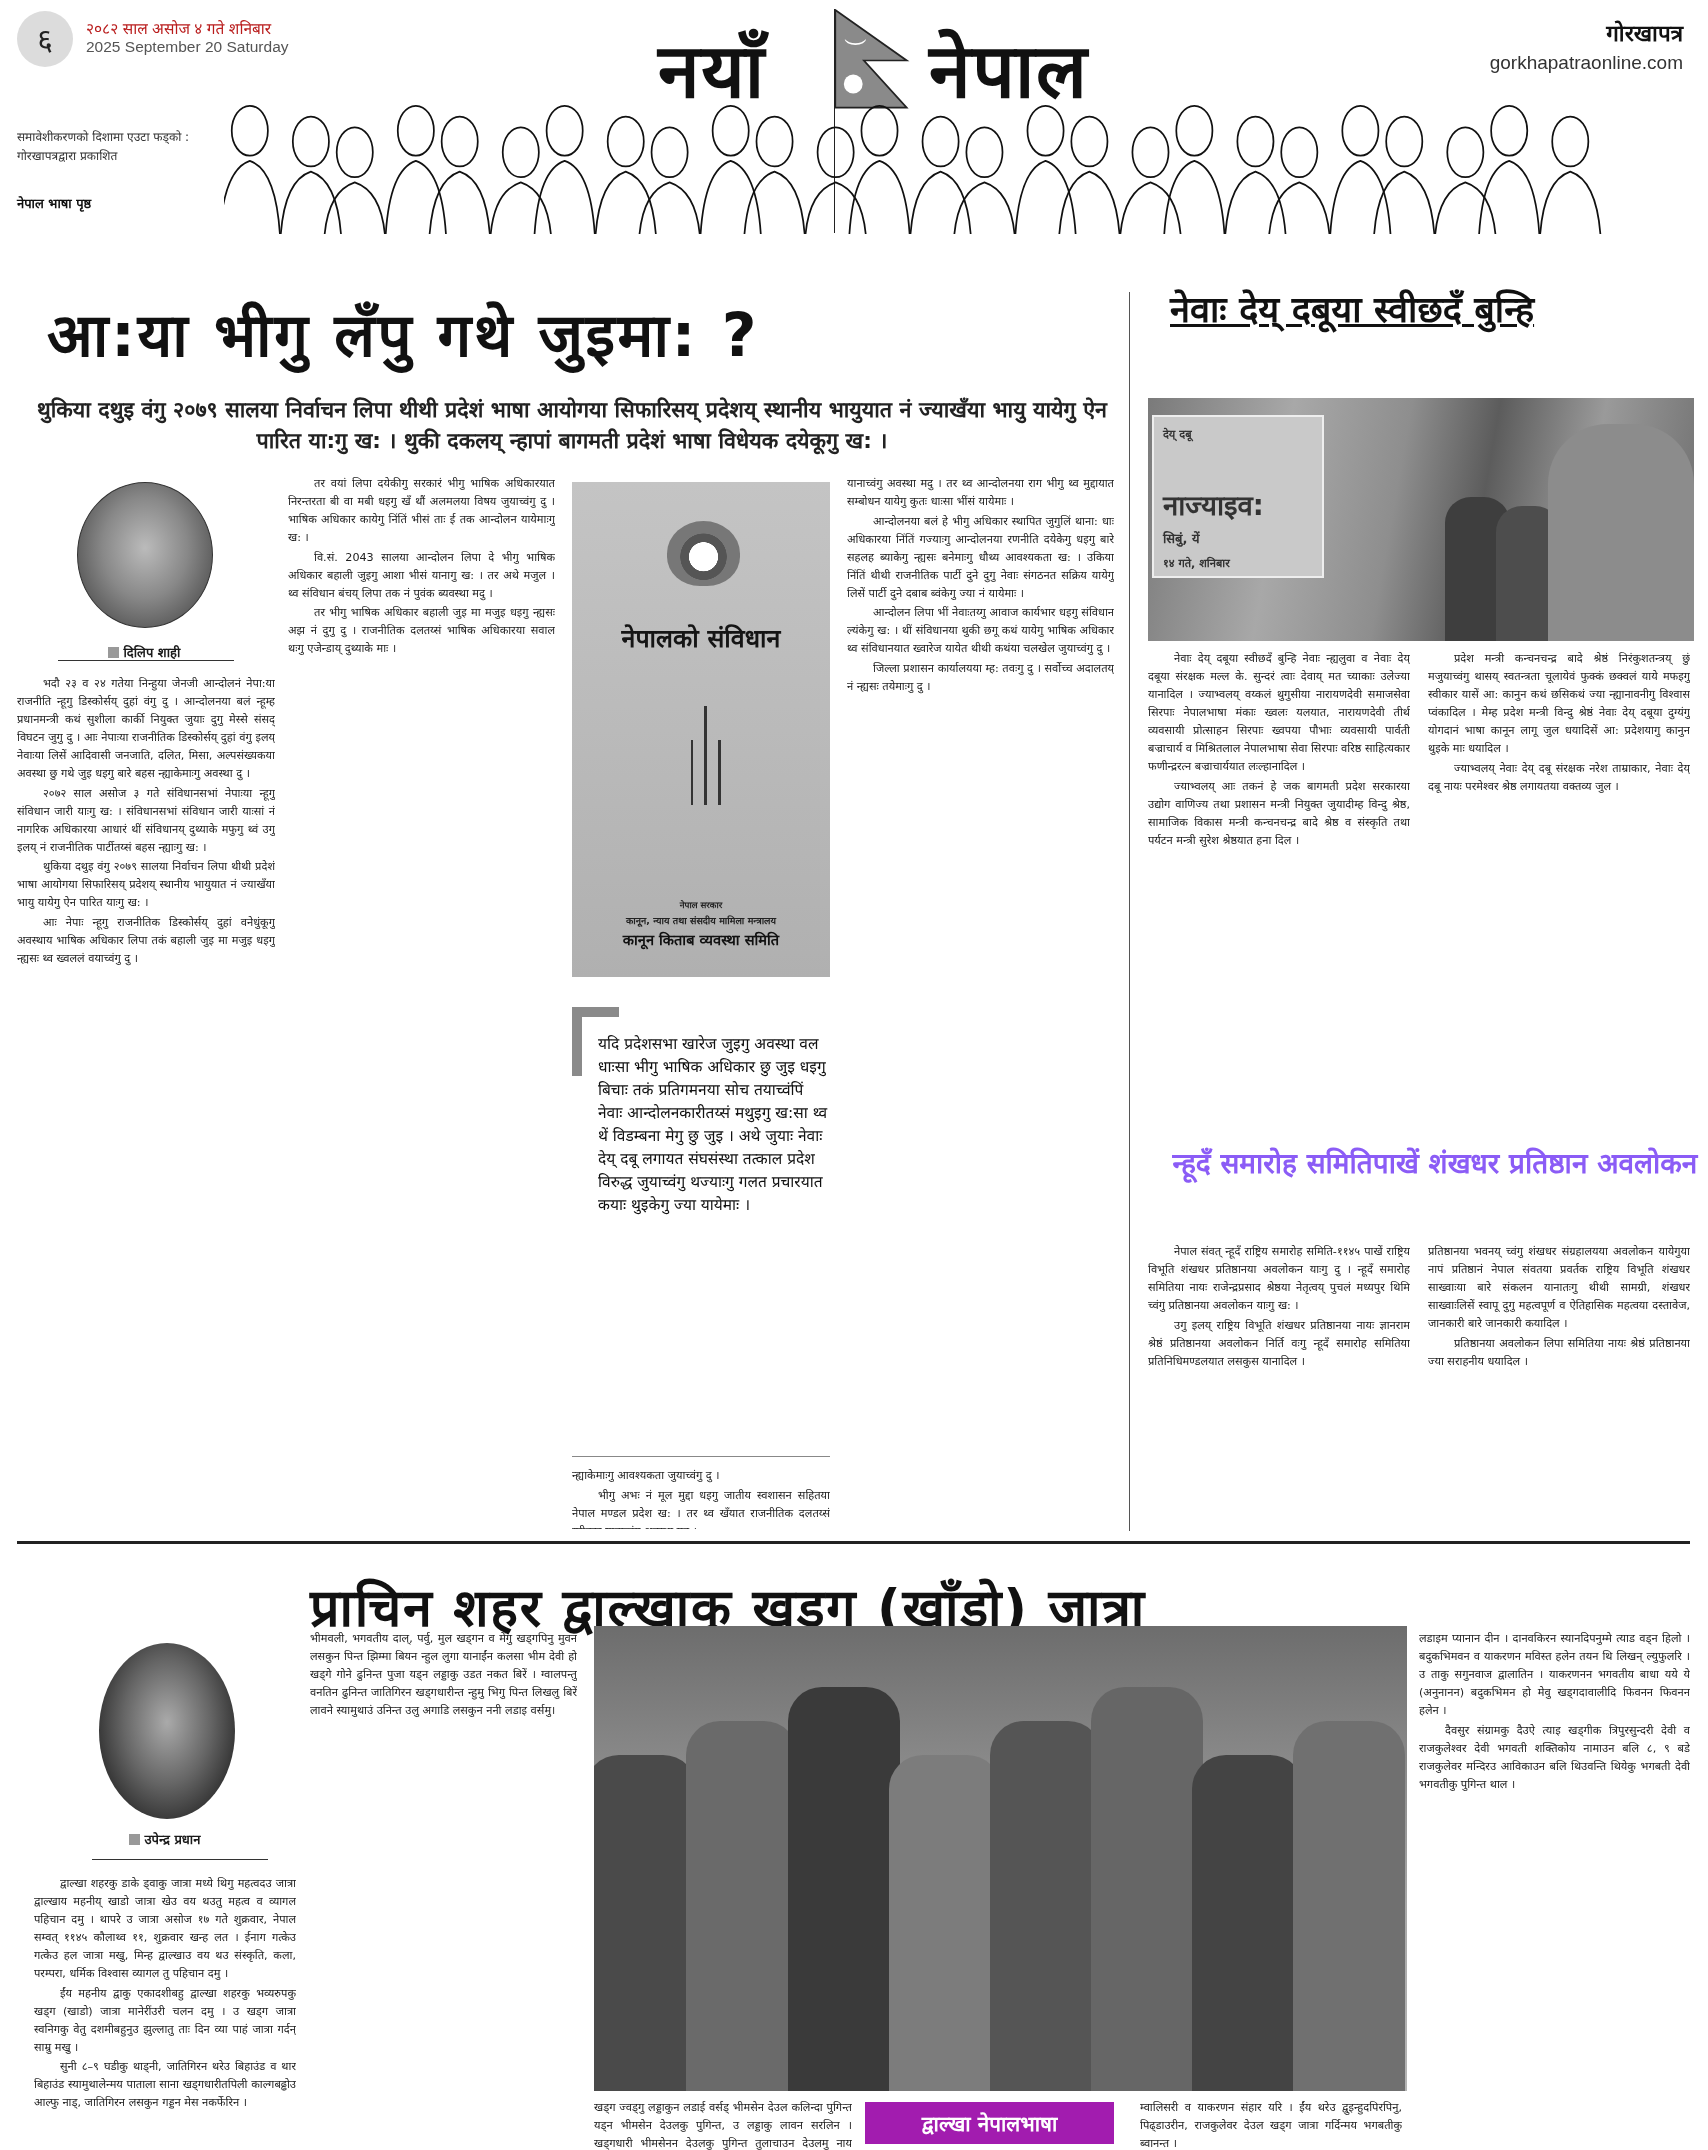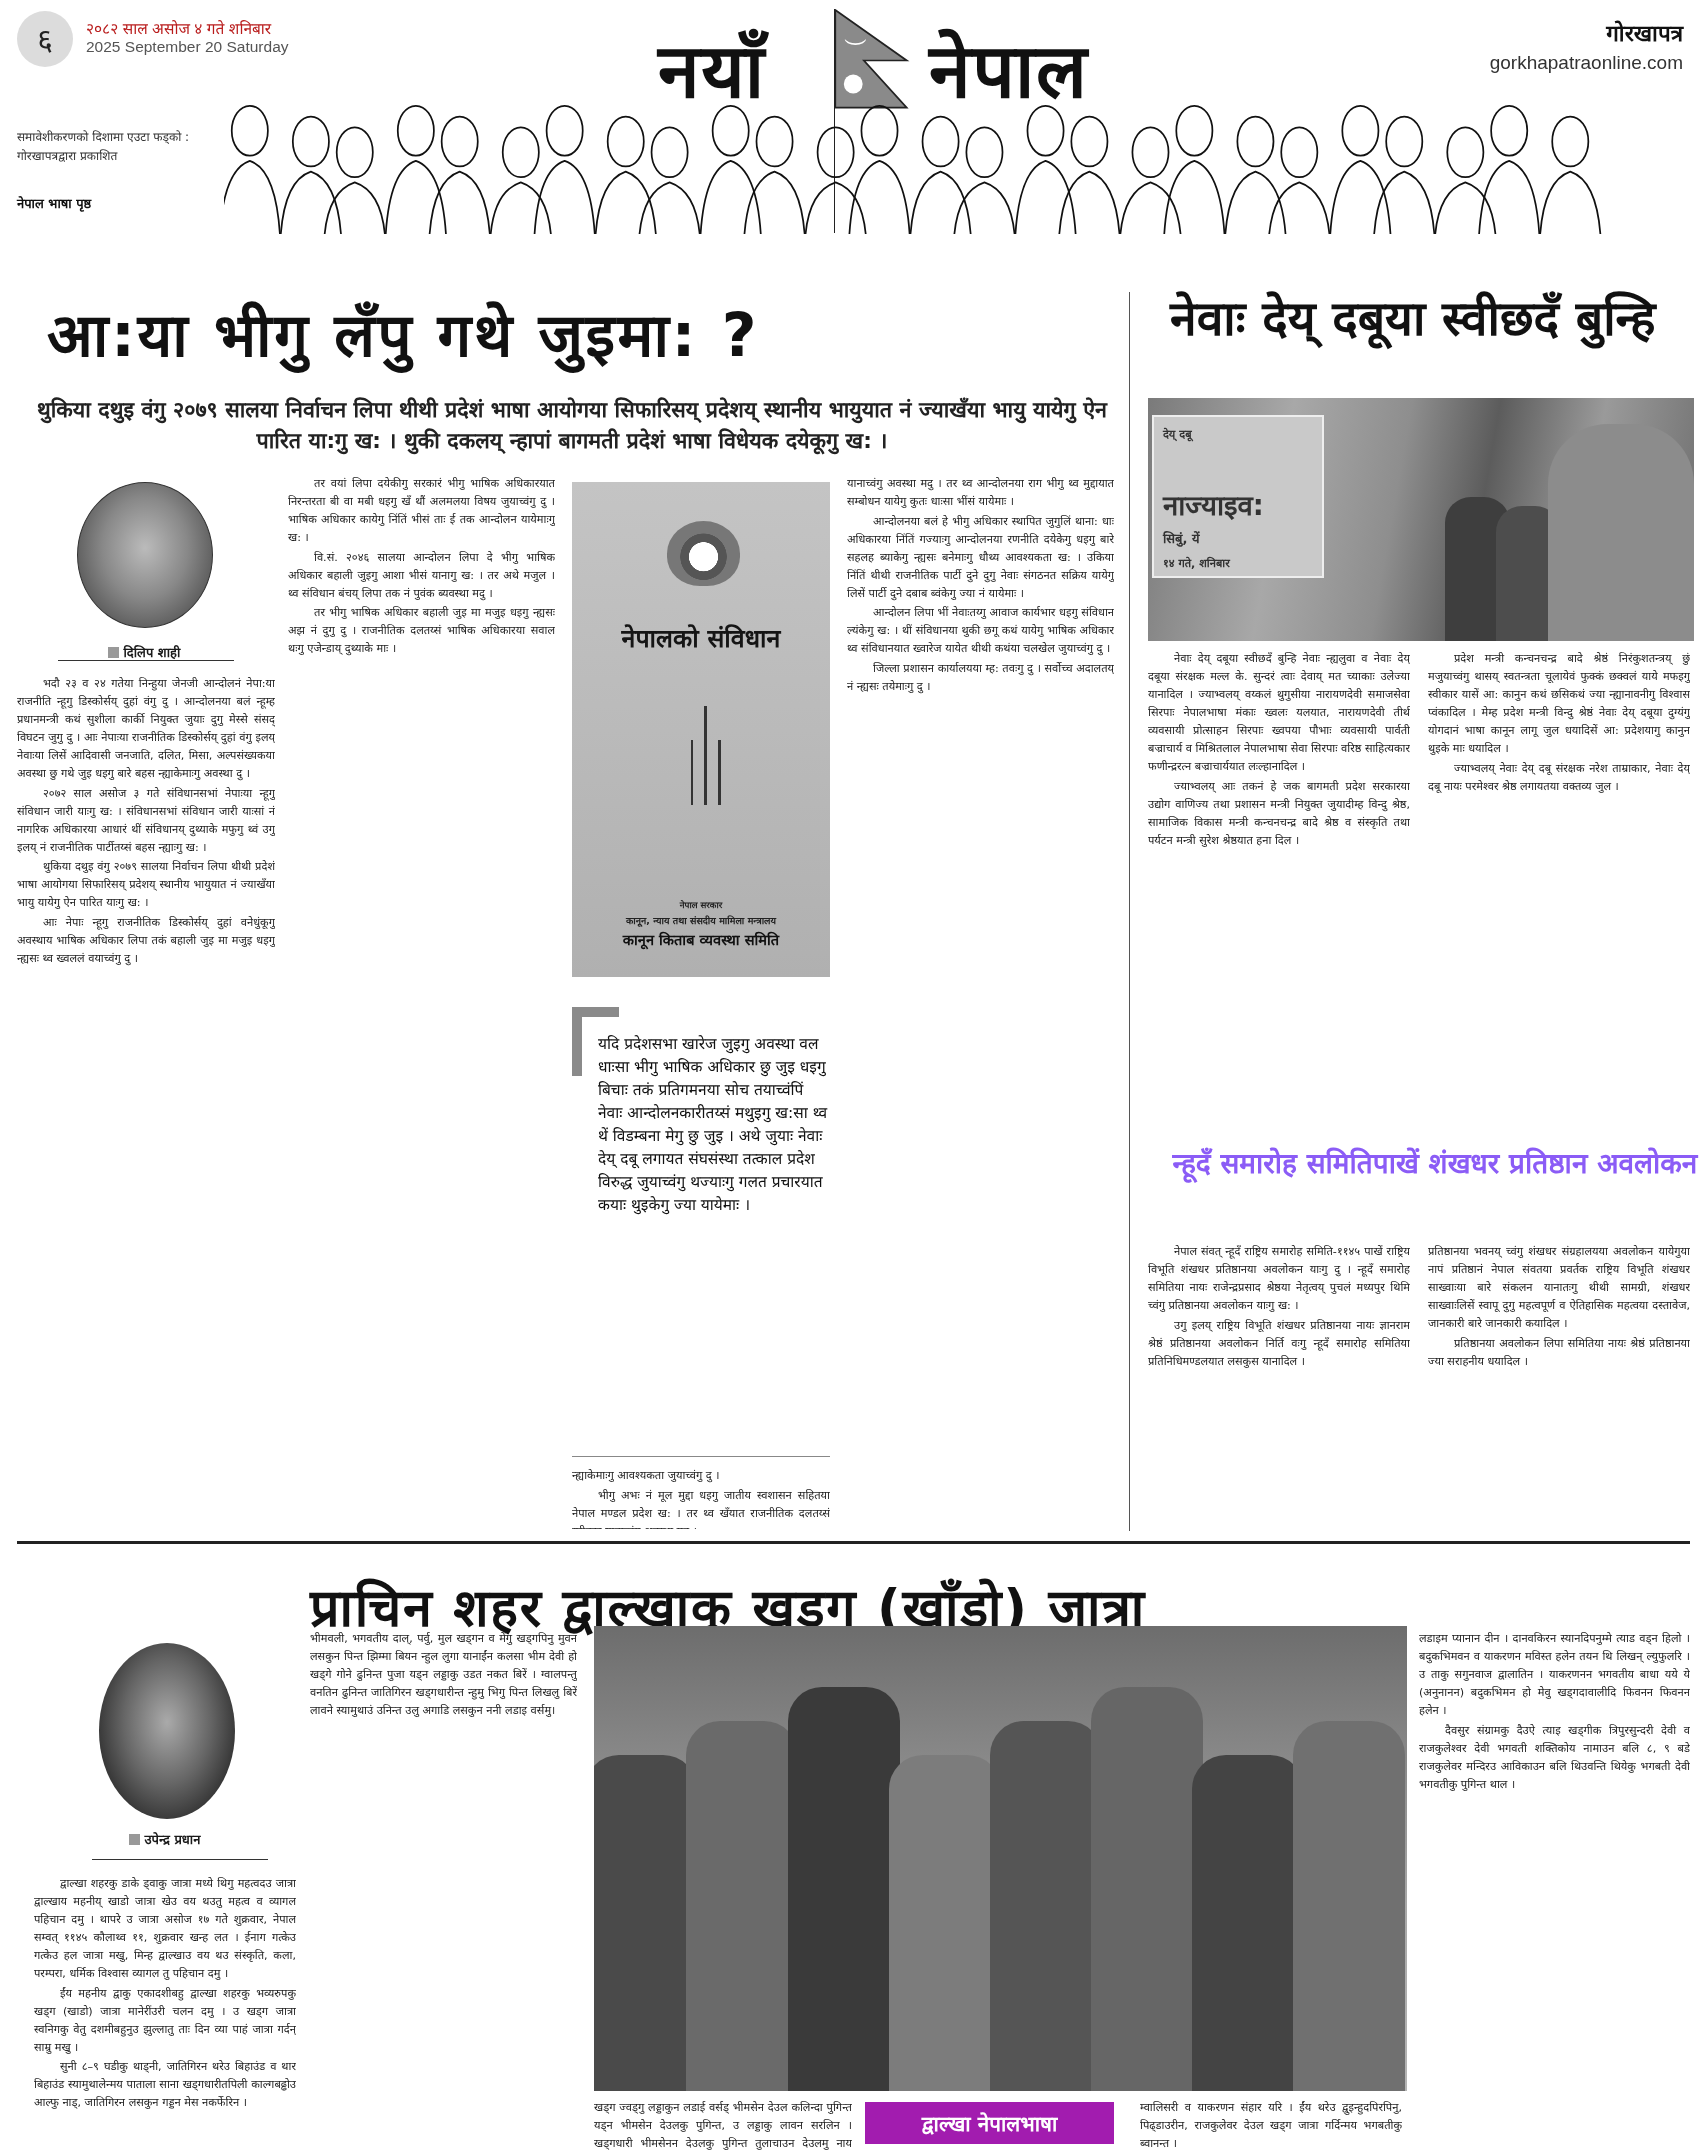--- a/index.html
+++ b/index.html
@@ -46,21 +46,21 @@
   .book .bfoot1 { position:absolute; width:100%; top: 417px; text-align:center; font-size: 8.6px; color:#222; font-weight:bold;}
   .book .bfoot2 { position:absolute; width:100%; top: 432px; text-align:center; font-size: 9.5px; color:#222; font-weight:bold;}
   .book .bfoot3 { position:absolute; width:100%; top: 447px; text-align:center; font-size: 14.6px; color:#111; font-weight:bold;}
   .pull { left: 572px; top: 1007px; width: 258px; }
   .pull .bracket { position:absolute; left:0; top:0; width: 47px; height: 69px; border-left: 10.3px solid #8a8a8a; border-top: 10.3px solid #8a8a8a; }
   .pull .ptext { position:absolute; left: 26px; top: 26px; width: 232px; font-size: 15.5px; line-height: 23px; color:#111; }
   .pull-rule { left: 572px; top: 1456px; width: 258px; height: 1.3px; background: #888; }
   .vrule { left: 1129px; top: 292px; width: 1.3px; height: 1239px; background: #555; }
 
   
-  .h2 { left: 1170px; top: 284px; font-size: 48px; font-weight: bold; color: #111; }
+  .h2 { left: 1170px; top: 284px; font-size: 36px; font-weight: bold; color: #111; text-decoration: underline; }
   .photo2 { left: 1148px; top: 398px; width: 546px; height: 243px; overflow: hidden;
     background: linear-gradient(100deg, #7a7a7a 0%, #a8a8a8 25%, #8e8e8e 45%, #5c5c5c 60%, #9a9a9a 78%, #6d6d6d 100%); }
   .photo2 .banner { position:absolute; left: 4.3px; top: 17px; width: 172px; height: 163px; background: #c9c9c9; border: 2.6px solid #eee; padding-left: 17px; }
   .photo2 .banner span { position:absolute; left: 8.6px; font-weight:bold; color:#333; }
   .photo2 .p1 { position:absolute; left: 297px; top: 99px; width: 65px; height: 144px; background:#3e3e3e; border-radius: 26px 26px 0 0; }
   .photo2 .p2 { position:absolute; left: 348px; top: 108px; width: 65px; height: 135px; background:#4d4d4d; border-radius: 26px 26px 0 0; }
   .photo2 .p3 { position:absolute; left: 400px; top: 26px; width: 146px; height: 217px; background:#8c8c8c; border-radius: 60px 60px 0 0; }
   .photo2 .food { position:absolute; left: 400px; top: 116px; font-size: 17px; font-weight:bold; color:#222; background:#ddd; padding: 0.9px 3.4px;}
   .h3 { left: 1166px; top: 1144px; width: 538px; text-align:center; font-size: 28px; font-weight: bold; color: #8b5cf6; line-height: 39px; }
 
@@ -164,21 +164,21 @@
 <div class="abs byline-rule"></div>
 
 <div class="abs col" style="left:17px; top:675px; width:258px; height:854px;">
   <p>भदौ २३ व २४ गतेया निन्हुया जेनजी आन्दोलनं नेपा:या राजनीति न्हूगु डिस्कोर्सय् दुहां वंगु दु । आन्दोलनया बलं न्हूम्ह प्रधानमन्त्री कथं सुशीला कार्की नियुक्त जुयाः दुगु मेस्से संसद् विघटन जुगु दु । आः नेपाःया राजनीतिक डिस्कोर्सय् दुहां वंगु इलय् नेवाःया लिसें आदिवासी जनजाति, दलित, मिसा, अल्पसंख्यकया अवस्था छु गथे जुइ धइगु बारे बहस न्ह्याकेमाःगु अवस्था दु ।</p>
   <p>२०७२ साल असोज ३ गते संविधानसभां नेपाःया न्हूगु संविधान जारी याःगु ख: । संविधानसभां संविधान जारी याःसां नं नागरिक अधिकारया आधारं थीं संविधानय् दुथ्याके मफुगु थ्वं उगु इलय् नं राजनीतिक पार्टीतय्सं बहस न्ह्याःगु ख: ।</p>
   <p>थुकिया दथुइ वंगु २०७९ सालया निर्वाचन लिपा थीथी प्रदेशं भाषा आयोगया सिफारिसय् प्रदेशय् स्थानीय भायुयात नं ज्याखँया भायु यायेगु ऐन पारित याःगु ख: ।</p>
   <p>आः नेपाः न्हूगु राजनीतिक डिस्कोर्सय् दुहां वनेधुंकूगु अवस्थाय भाषिक अधिकार लिपा तकं बहाली जुइ मा मजुइ धइगु न्ह्यसः थ्व ख्वललं वयाच्वंगु दु ।</p>
 </div>
 <div class="abs col" style="left:288px; top:475px; width:267px; height:1054px;">
   <p>तर वयां लिपा दयेकीगु सरकारं भीगु भाषिक अधिकारयात निरन्तरता बी वा मबी धइगु खँ थौं अलमलया विषय जुयाच्वंगु दु । भाषिक अधिकार कायेगु निंतिं भीसं ताः ई तक आन्दोलन यायेमाःगु ख: ।</p>
-  <p>वि.सं. २०४६ सालया आन्दोलन लिपा दे भीगु भाषिक अधिकार बहाली जुइगु आशा भीसं यानागु ख: । तर अथे मजुल । थ्व संविधान बंचय् लिपा तक नं पुवंक ब्यवस्था मदु ।</p>
+  <p>वि.सं. 2043 सालया आन्दोलन लिपा दे भीगु भाषिक अधिकार बहाली जुइगु आशा भीसं यानागु ख: । तर अथे मजुल । थ्व संविधान बंचय् लिपा तक नं पुवंक ब्यवस्था मदु ।</p>
   <p>तर भीगु भाषिक अधिकार बहाली जुइ मा मजुइ धइगु न्ह्यसः अझ नं दुगु दु । राजनीतिक दलतय्सं भाषिक अधिकारया सवाल थःगु एजेन्डाय् दुथ्याके माः ।</p>
 </div>
 
 <div class="abs book">
   <div class="emblem"></div>
   <div class="btitle">नेपालको संविधान</div>
   <div class="bars">
     <span style="left:6.5px;height:65px"></span>
       <span style="left:20px;height:99px"></span>
       <span style="left:34px;height:65px"></span>

